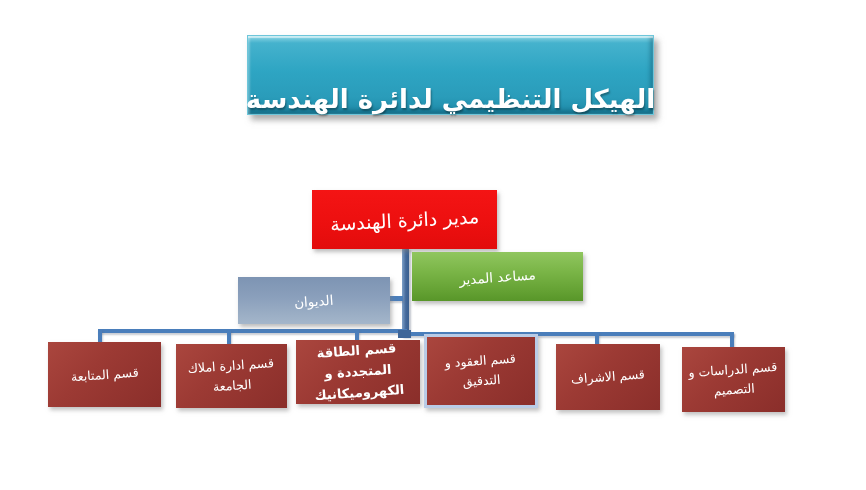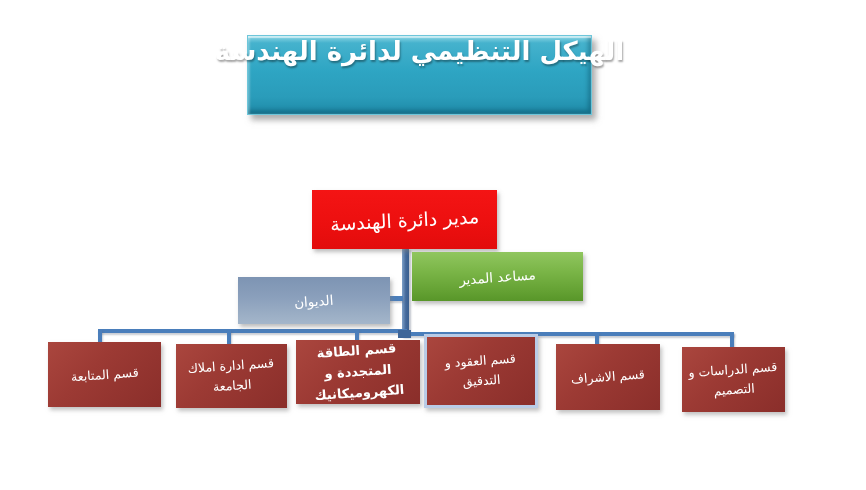--- a/index.html
+++ b/index.html
@@ -8,29 +8,29 @@
 
   .canvas {
     position:relative;
     width:866px; height:490px;
     background:#ffffff;
     overflow:hidden;
   }
 
   
   .title-box {
-    position:absolute; left:247px; top:35px; width:345px; height:80px;
+    position:absolute; left:247px; top:35px; width:407px; height:80px;
     background:linear-gradient(180deg,#8ed7e6 0%,#45b2cd 9%,#2ea5c3 45%,#2a9cba 78%,#1e8aa7 100%);
     border:1px solid #6ec6da;
     box-shadow:
       inset 0 2px 1px rgba(255,255,255,0.55),
       inset 2px 0 2px rgba(255,255,255,0.25),
       inset -3px -4px 4px rgba(0,60,80,0.35),
       4px 5px 6px rgba(105,105,105,0.55);
-    display:flex; align-items:flex-start; justify-content:center;
+    display:flex; align-items:flex-end; justify-content:center;
   }
   .title-box .lbl {
     color:#ffffff; font-weight:bold; font-size:26px;
     text-shadow:1px 2px 2px rgba(0,0,0,0.35);
     white-space:nowrap;
   }
 
   
   .node {
     position:absolute;

